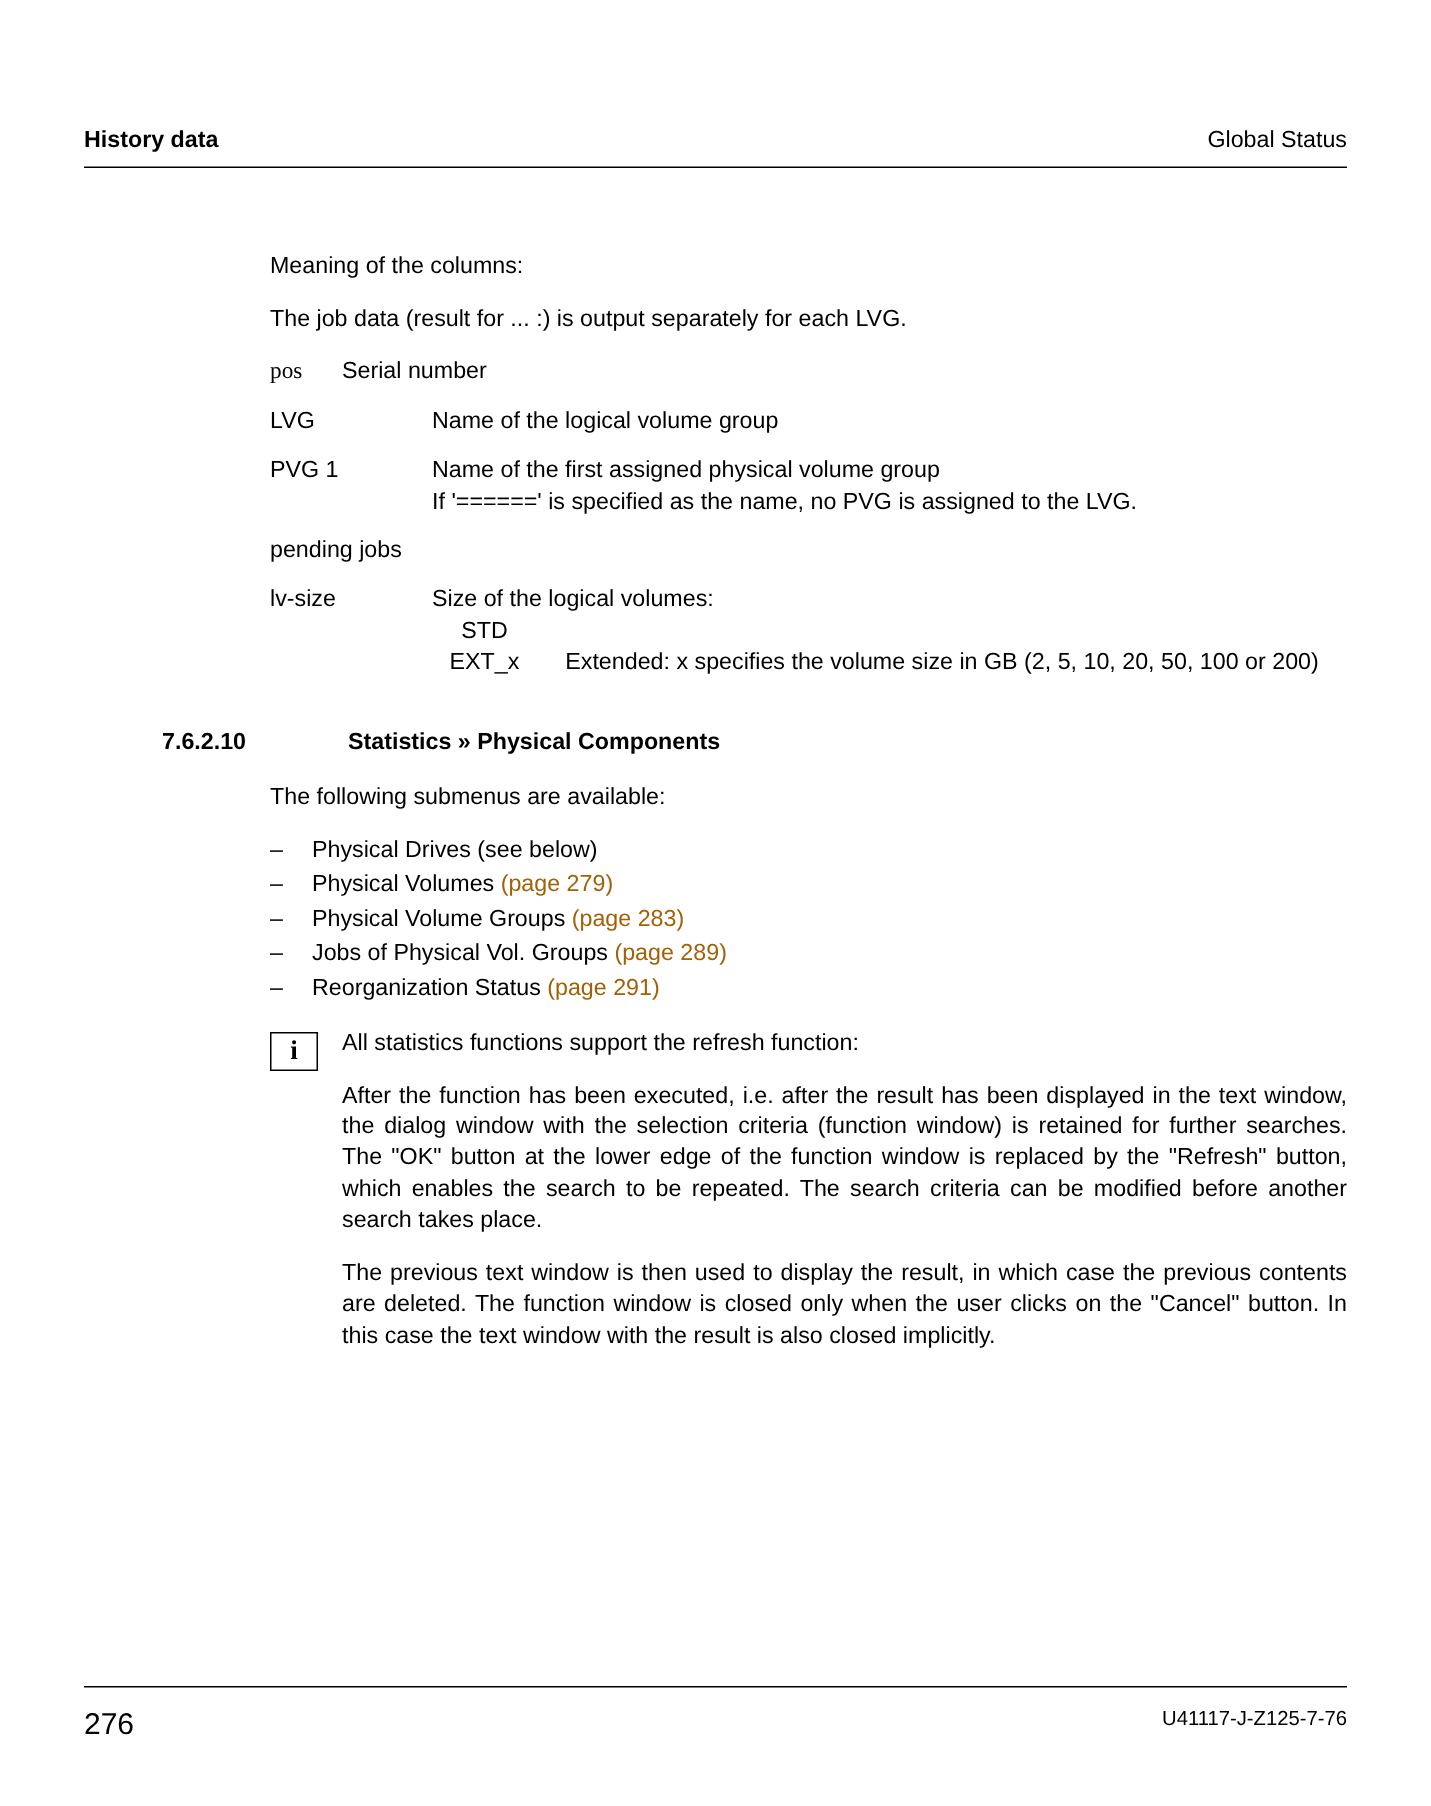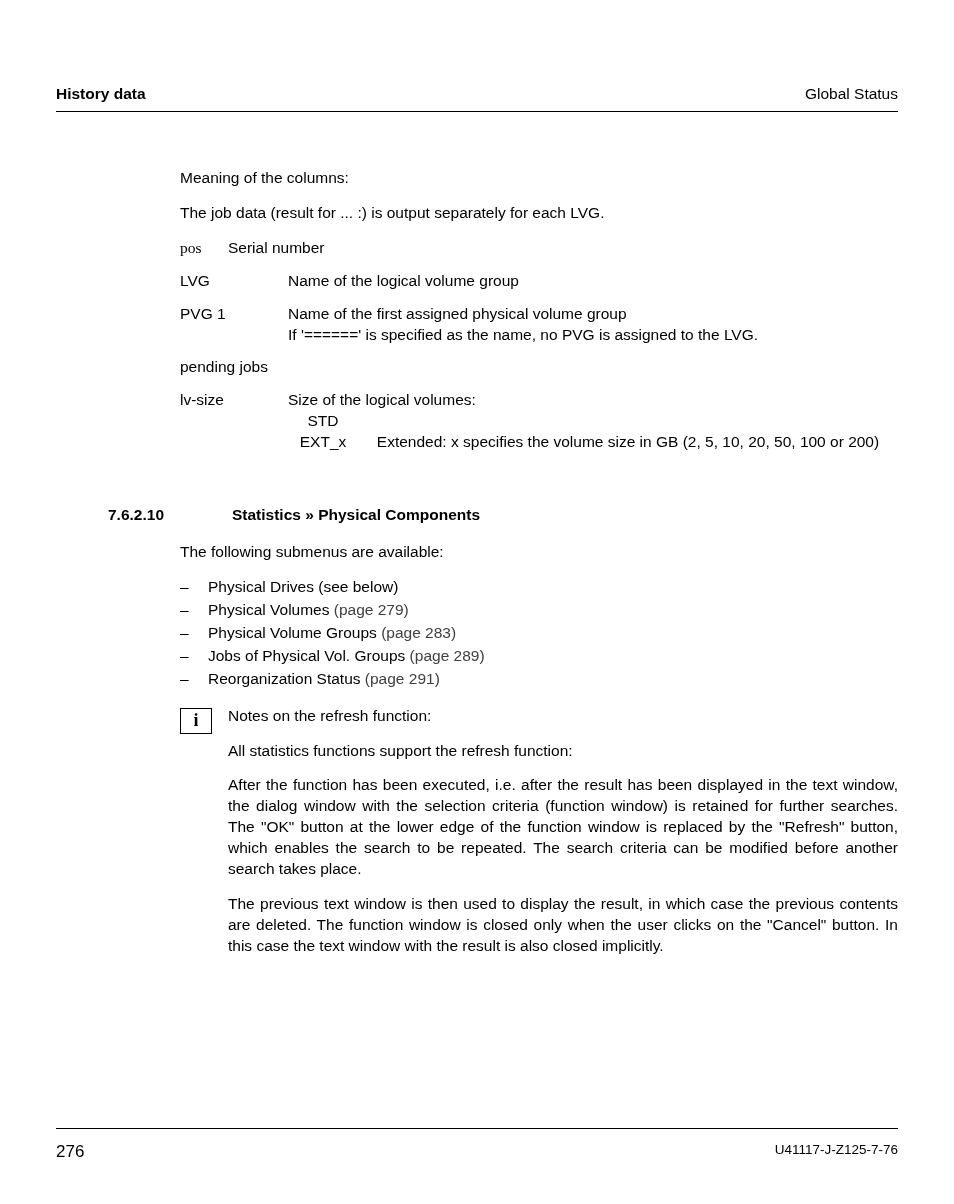--- a/index.html
+++ b/index.html
@@ -27,27 +27,27 @@
   .para { margin-bottom: 14px; }
   .deflist { margin-top: 6px; }
   .defrow { display: flex; align-items: flex-start; margin-bottom: 12px; }
   .defterm { flex: 0 0 108px; }
   .defterm.narrow { flex: 0 0 48px; font-family: Liberation Serif, serif; }
   .defdesc { flex: 1; }
   .inner-row { display: flex; align-items: flex-start; text-align: center; }
   .inner-term { flex: 0 0 70px; }
   .inner-desc { flex: 1; }
   .sec-heading-row { display: flex; align-items: baseline; margin-top: 32px; margin-bottom: 16px; }
-  .sec-num { flex: 0 0 124px; font-weight: bold; margin-left: 52px; margin-top: 20px; }
+  .sec-num { flex: 0 0 124px; font-weight: bold; margin-left: 52px; }
   .sec-title { font-weight: bold; }
   .bullets { margin-top: 4px; margin-bottom: 16px; }
   .bullet-row { display: flex; align-items: baseline; margin-bottom: 2px; }
   .bullet-dash { flex: 0 0 28px; }
   .bullet-text { flex: 1; }
-  .link { color: #404040; }
+  .link { color: #a16207; }
   .info-block { display: flex; align-items: flex-start; margin-left: 124px; }
   .info-icon-box {
     flex: 0 0 32px;
     height: 26px;
     border: 1.5px solid #000;
     display: flex;
     align-items: center;
     justify-content: center;
     font-family: "Times New Roman", serif;
     font-weight: bold;
@@ -61,21 +61,21 @@
     position: absolute;
     bottom: 40px;
     left: 56px;
     right: 56px;
     border-top: 1px solid #000;
     padding-top: 12px;
     display: flex;
     justify-content: space-between;
     font-size: 13.5px;
   }
-  .footer .pagenum { font-size: 17px; }
+  .footer .pagenum { font-size: 20px; }
 </style>
 </head>
 <body>
 
 <div class="topbar">
   <span class="left">History data</span>
   <span class="right">Global Status</span>
 </div>
 
 <div class="content-indent">
@@ -150,21 +150,20 @@
     <div class="bullet-row">
       <span class="bullet-dash">–</span>
       <span class="bullet-text"><span>Reorganization Status </span><span class="link">(page 291)</span></span>
     </div>
   </div>
 </div>
 
 <div class="info-block">
   <div class="info-icon-box">i</div>
   <div class="info-text">
-    <p class="para">Notes on the refresh function:</p>
     <p class="para">All statistics functions support the refresh function:</p>
     <p class="para" style="text-align: justify;">After the function has been executed, i.e. after the result has been displayed in the text window, the dialog window with the selection criteria (function window) is retained for further searches. The "OK" button at the lower edge of the function window is replaced by the "Refresh" button, which enables the search to be repeated. The search criteria can be modified before another search takes place.</p>
     <p class="para" style="text-align: justify;">The previous text window is then used to display the result, in which case the previous contents are deleted. The function window is closed only when the user clicks on the "Cancel" button. In this case the text window with the result is also closed implicitly.</p>
   </div>
 </div>
 
 <div class="footer">
   <span class="pagenum">276</span>
   <span>U41117-J-Z125-7-76</span>
 </div>

